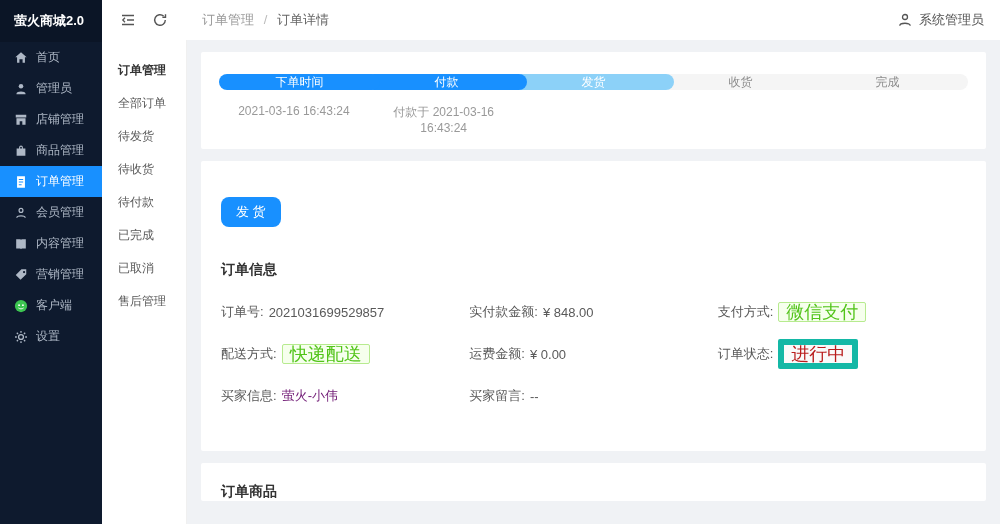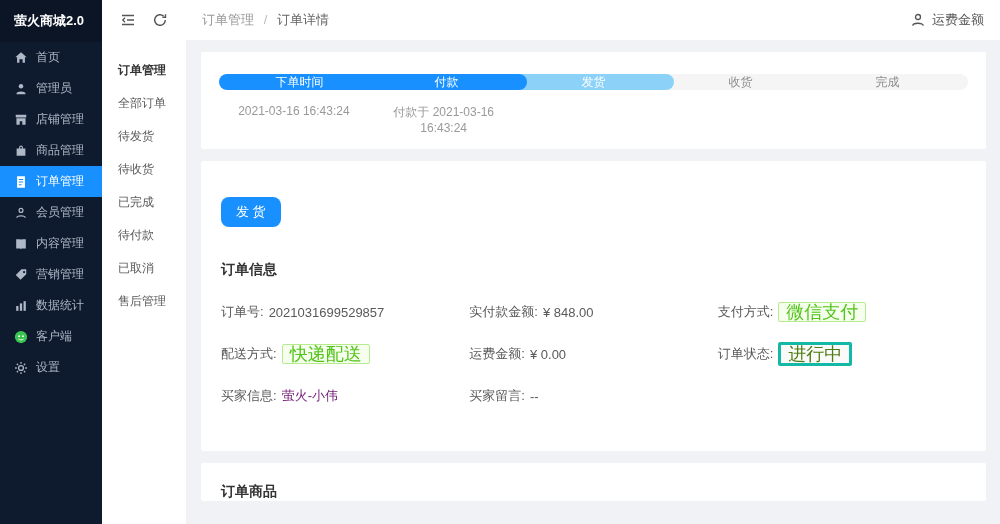--- a/index.html
+++ b/index.html
@@ -61,21 +61,21 @@
   .info-grid { display:flex; margin-top:22px; }
   .info-col { flex:1; }
   .info-field { font-size:13px; color:#595959; margin-bottom:20px; height:22px;
     display:flex; align-items:center; white-space:nowrap; }
   .info-field .lbl { color:#595959; }
   .info-field .val { margin-left:5px; color:#595959; }
   .val.link { color:#701a75; cursor:pointer; }
   .tag { display:inline-block; margin-left:5px; font-size:18px; line-height:18px;
     padding:0 7px; border-radius:2px; }
   .tag-green { color:#52c41a; background:#f6ffed; border:1px solid #b7eb8f; }
-  .tag-gray  { color:#4d7c0f; background:#fafafa; border:3px solid #14b8a6; }
+  .tag-gray  { color:#b91c1c; background:#fafafa; border:6px solid #14b8a6; }
 
   
   .card-products { padding:20px 20px 0; margin-bottom:0; }
 </style>
 </head>
 <body>
 
 <div class="app">
 
   <aside class="sidebar">
@@ -139,30 +139,20 @@
         </span>
       <span>内容管理</span>
     </div>
     <div class="nav-item">
       <span class="ic">
           <svg viewBox="0 0 16 16" fill="currentColor">
             <path d="M8.5 1.5H14v5.5L7.5 13.5 2 8 8.5 1.5zM11.5 6a1.3 1.3 0 1 0 0-2.6 1.3 1.3 0 0 0 0 2.6z" fill-rule="evenodd"></path>
           </svg>
         </span>
       <span>营销管理</span>
-    </div>
-    <div class="nav-item">
-      <span class="ic">
-          <svg viewBox="0 0 16 16" fill="currentColor">
-            <rect x="2.5" y="8" width="2.6" height="5.5"></rect>
-            <rect x="6.7" y="5" width="2.6" height="8.5"></rect>
-            <rect x="10.9" y="2.5" width="2.6" height="11"></rect>
-          </svg>
-        </span>
-      <span>数据统计</span>
     </div>
     <div class="nav-item">
       <span class="ic">
           <svg viewBox="0 0 16 16">
             <circle cx="8" cy="8" r="7" fill="#3cc451"></circle>
             <circle cx="5.8" cy="7" r="1.1" fill="#fff"></circle>
             <circle cx="10.2" cy="7" r="1.1" fill="#fff"></circle>
             <path d="M5 10.2c1.8 1.4 4.2 1.4 6 0" stroke="#fff" stroke-width="1" fill="none"></path>
           </svg>
         </span>
@@ -199,33 +189,33 @@
         <span class="bc-b">订单详情</span>
       </nav>
       <span class="spacer"></span>
       <div class="userbox">
         <span class="tb-ic">
             <svg viewBox="0 0 16 16" fill="none" stroke="#555" stroke-width="1.3">
               <circle cx="8" cy="5" r="2.5"></circle>
               <path d="M2.8 13.8c0-3.4 10.4-3.4 10.4 0"></path>
             </svg>
           </span>
-        <span>运费金额</span>
+        <span>系统管理员</span>
       </div>
     </header>
 
     <div class="body-row">
 
       <nav class="submenu">
         <div class="sm-title">订单管理</div>
         <div class="sm-item">全部订单</div>
         <div class="sm-item">待发货</div>
         <div class="sm-item">待收货</div>
+        <div class="sm-item">待付款</div>
         <div class="sm-item">已完成</div>
-        <div class="sm-item">待付款</div>
         <div class="sm-item">已取消</div>
         <div class="sm-item">售后管理</div>
       </nav>
 
       <main class="content">
 
         <section class="card card-steps">
           <div class="steps">
             <div class="step done z5">下单时间</div>
             <div class="step done z4">付款</div>

